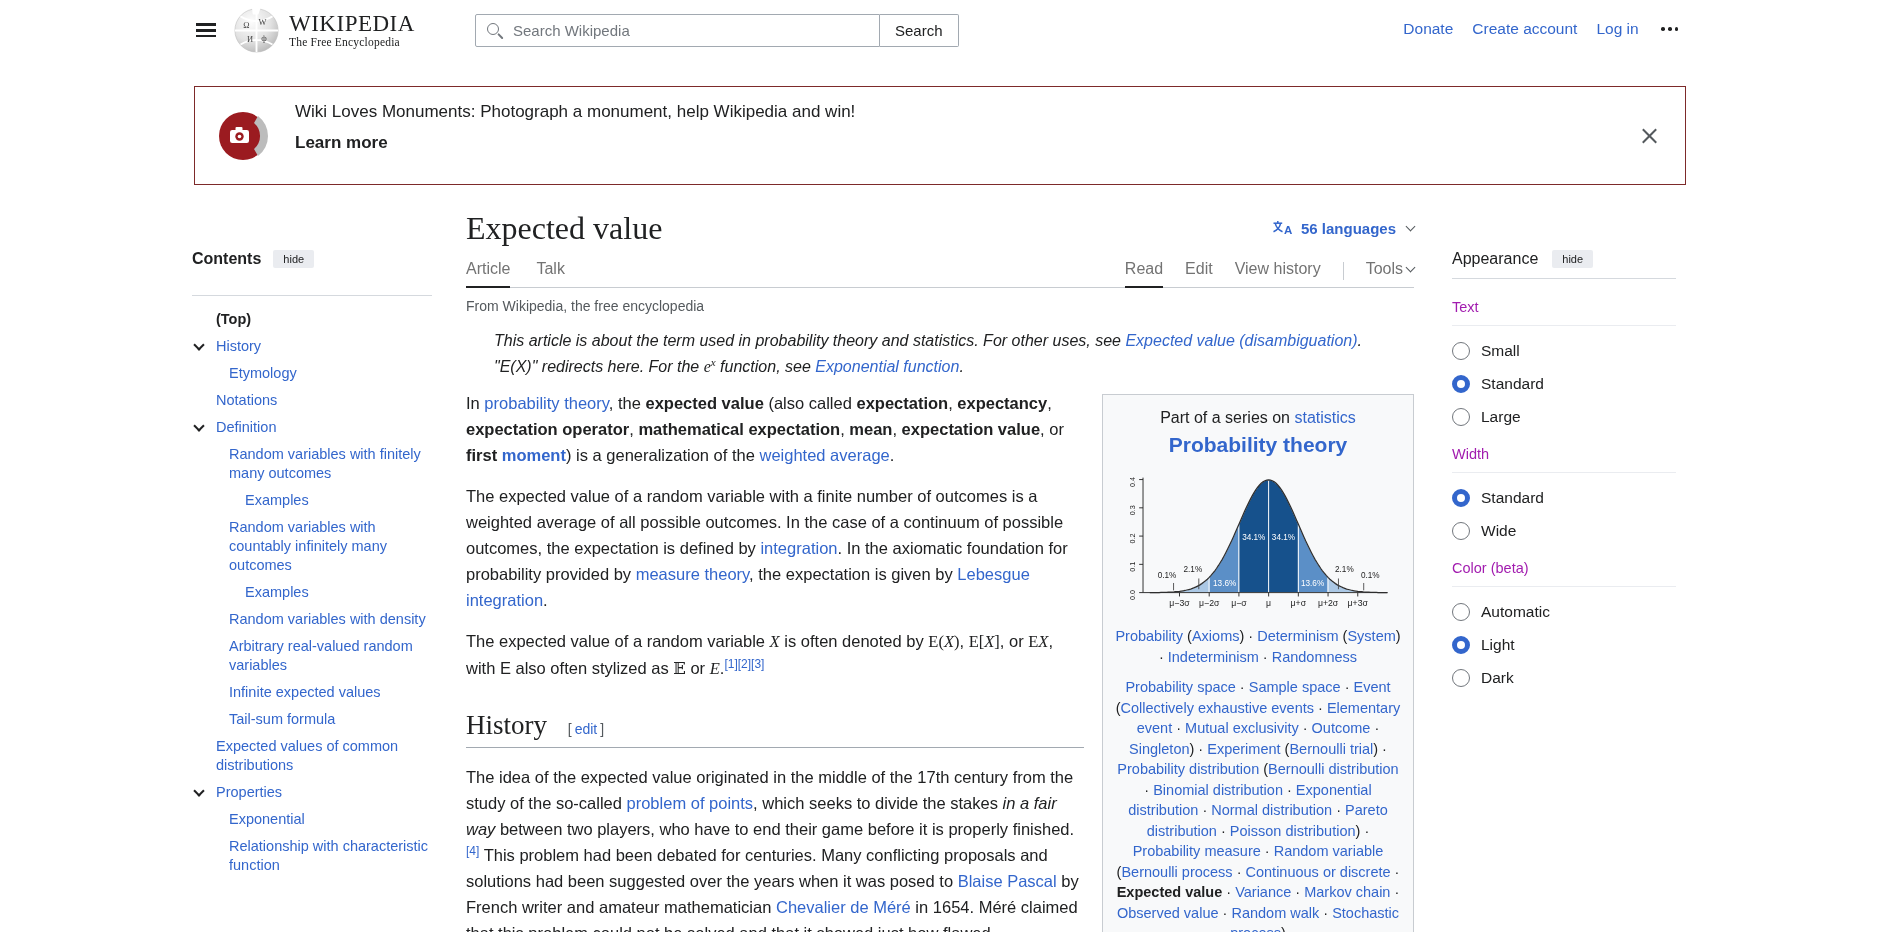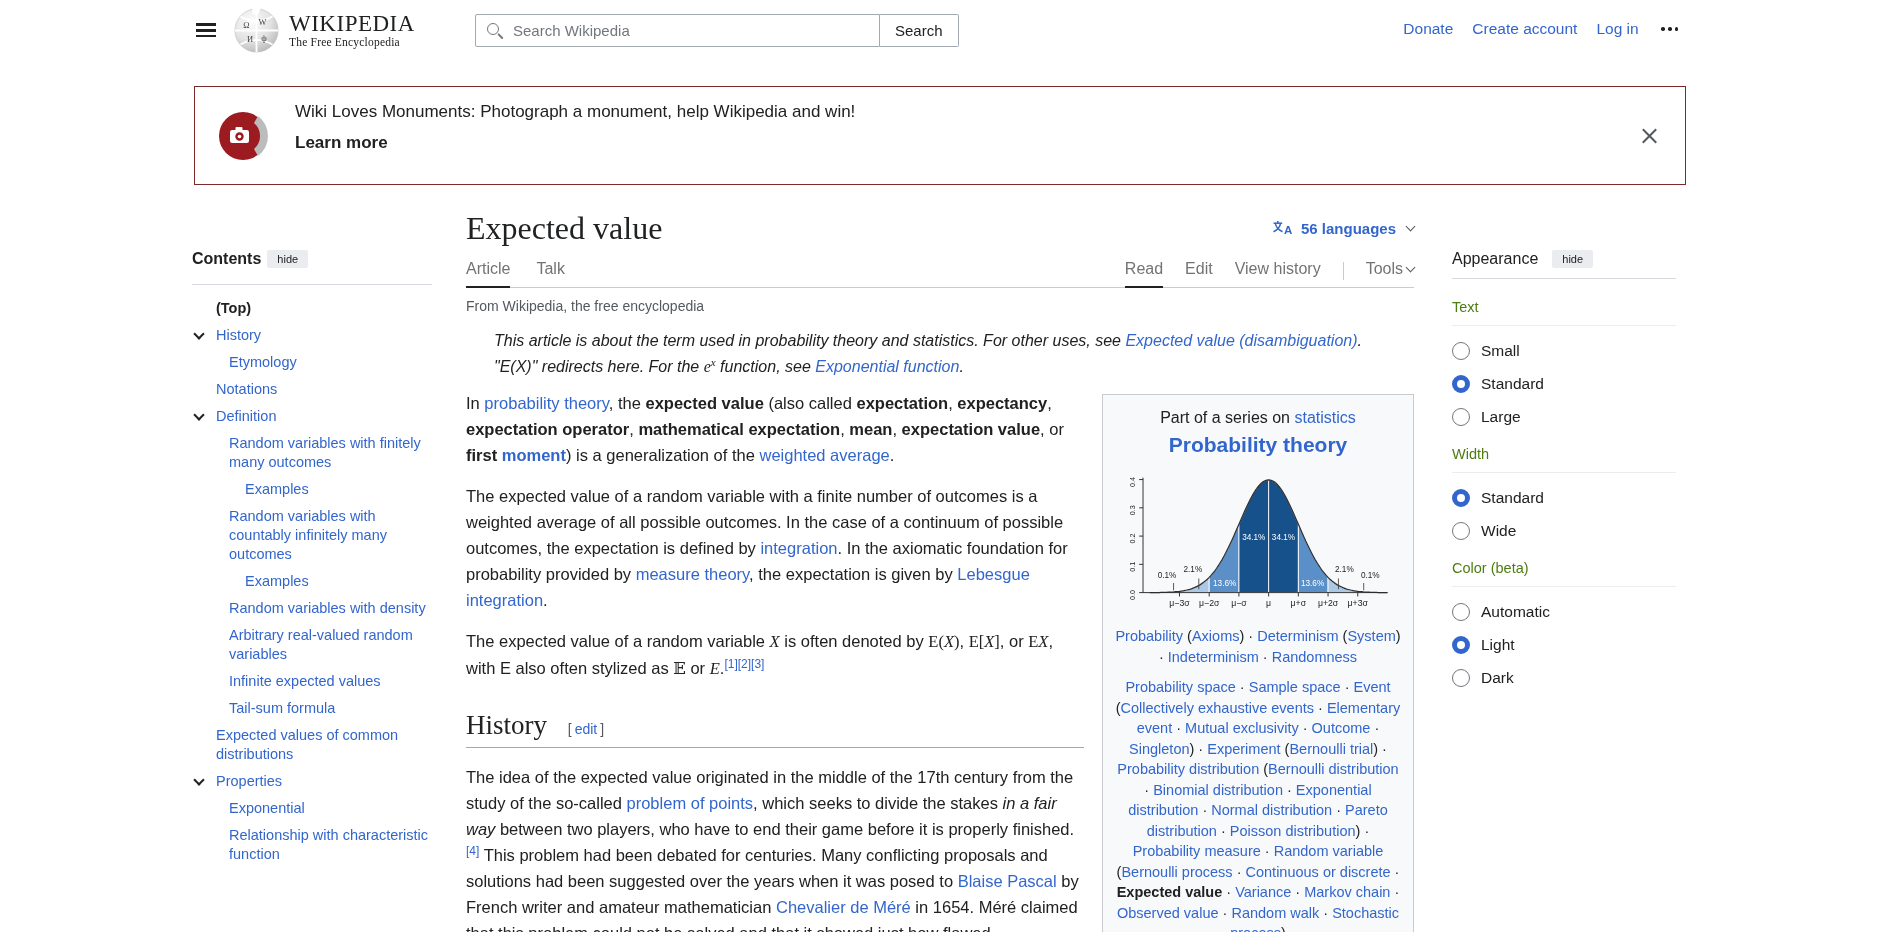--- a/index.html
+++ b/index.html
@@ -35,21 +35,21 @@
   .wlm-texts { position:absolute; left:100px; top:14px; }
   .wlm-msg { font-size:17px; line-height:22px; }
   .wlm-cta { font-size:17px; font-weight:bold; margin-top:10px; cursor:pointer; }
   .banner-close { position:absolute; right:20px; top:33px; width:32px; height:32px; cursor:pointer; }
   .banner-close i { position:absolute; left:7px; top:15px; width:19px; height:2.1px; background:#54595d; }
   .banner-close i:first-child { transform:rotate(45deg); }
   .banner-close i:last-child { transform:rotate(-45deg); }
 
   
   .toc { position:absolute; left:192px; top:250px; width:240px; }
-  .toc-header { display:flex; gap:6px; padding-bottom:16px; border-bottom:1px solid #d5d9de; margin-bottom:14px; }
+  .toc-header { display:flex; gap:12px; padding-bottom:27px; border-bottom:1px solid #d5d9de; margin-bottom:14px; }
   .toc-title { font-size:16px; font-weight:bold; }
   .chip { background:#eaecf0; border-radius:2px; font-size:11px; padding:3px 10px; color:#202122; cursor:pointer; }
   .toc-item { position:relative; margin-bottom:8px; font-size:14.5px; line-height:19px; color:#3366cc; cursor:pointer; }
   .toc-item.lvl1 { padding-left:24px; }
   .toc-item.lvl2 { padding-left:37px; }
   .toc-item.lvl3 { padding-left:53px; }
   .toc-item.active { color:#202122; font-weight:bold; }
   .chev { position:absolute; left:3px; top:4px; width:8px; height:8px; border-right:2px solid #202122; border-bottom:2px solid #202122; transform:rotate(45deg); }
 
   
@@ -86,21 +86,21 @@
   .ib-part { font-size:16px; line-height:21px; }
   .ib-title { font-size:21px; font-weight:bold; color:#3366cc; margin:5px 0 8px; cursor:pointer; }
   .ib-chart { margin:2px 0 6px; cursor:pointer; }
   .ib-groups p { font-size:14.5px; line-height:20.5px; margin:10px 0 0; }
 
   
   .appearance { position:absolute; left:1452px; top:250px; width:224px; }
   .ap-header { display:flex; align-items:center; gap:14px; padding-bottom:10px; border-bottom:1px solid #d5d9de; }
   .ap-title { font-size:16px; font-weight:normal; }
   .ap-section { margin-top:16px; }
-  .ap-sec-label { color:#4d7c0f; font-size:14.5px; padding:4px 0 10px; border-bottom:1px solid #eaecf0; margin-bottom:16px; }
+  .ap-sec-label { color:#a21caf; font-size:14.5px; padding:4px 0 10px; border-bottom:1px solid #eaecf0; margin-bottom:16px; }
   .ap-option { display:flex; align-items:center; gap:11px; margin-bottom:15px; font-size:15.5px; cursor:pointer; }
   .radio { width:18px; height:18px; border:1.6px solid #72777d; border-radius:50%; background:#fff; flex-shrink:0; }
   .radio.on { border:5.6px solid #3366cc; }
 </style>
 </head>
 <body>
 
 <div class="page">
 
   <header class="top-header">

